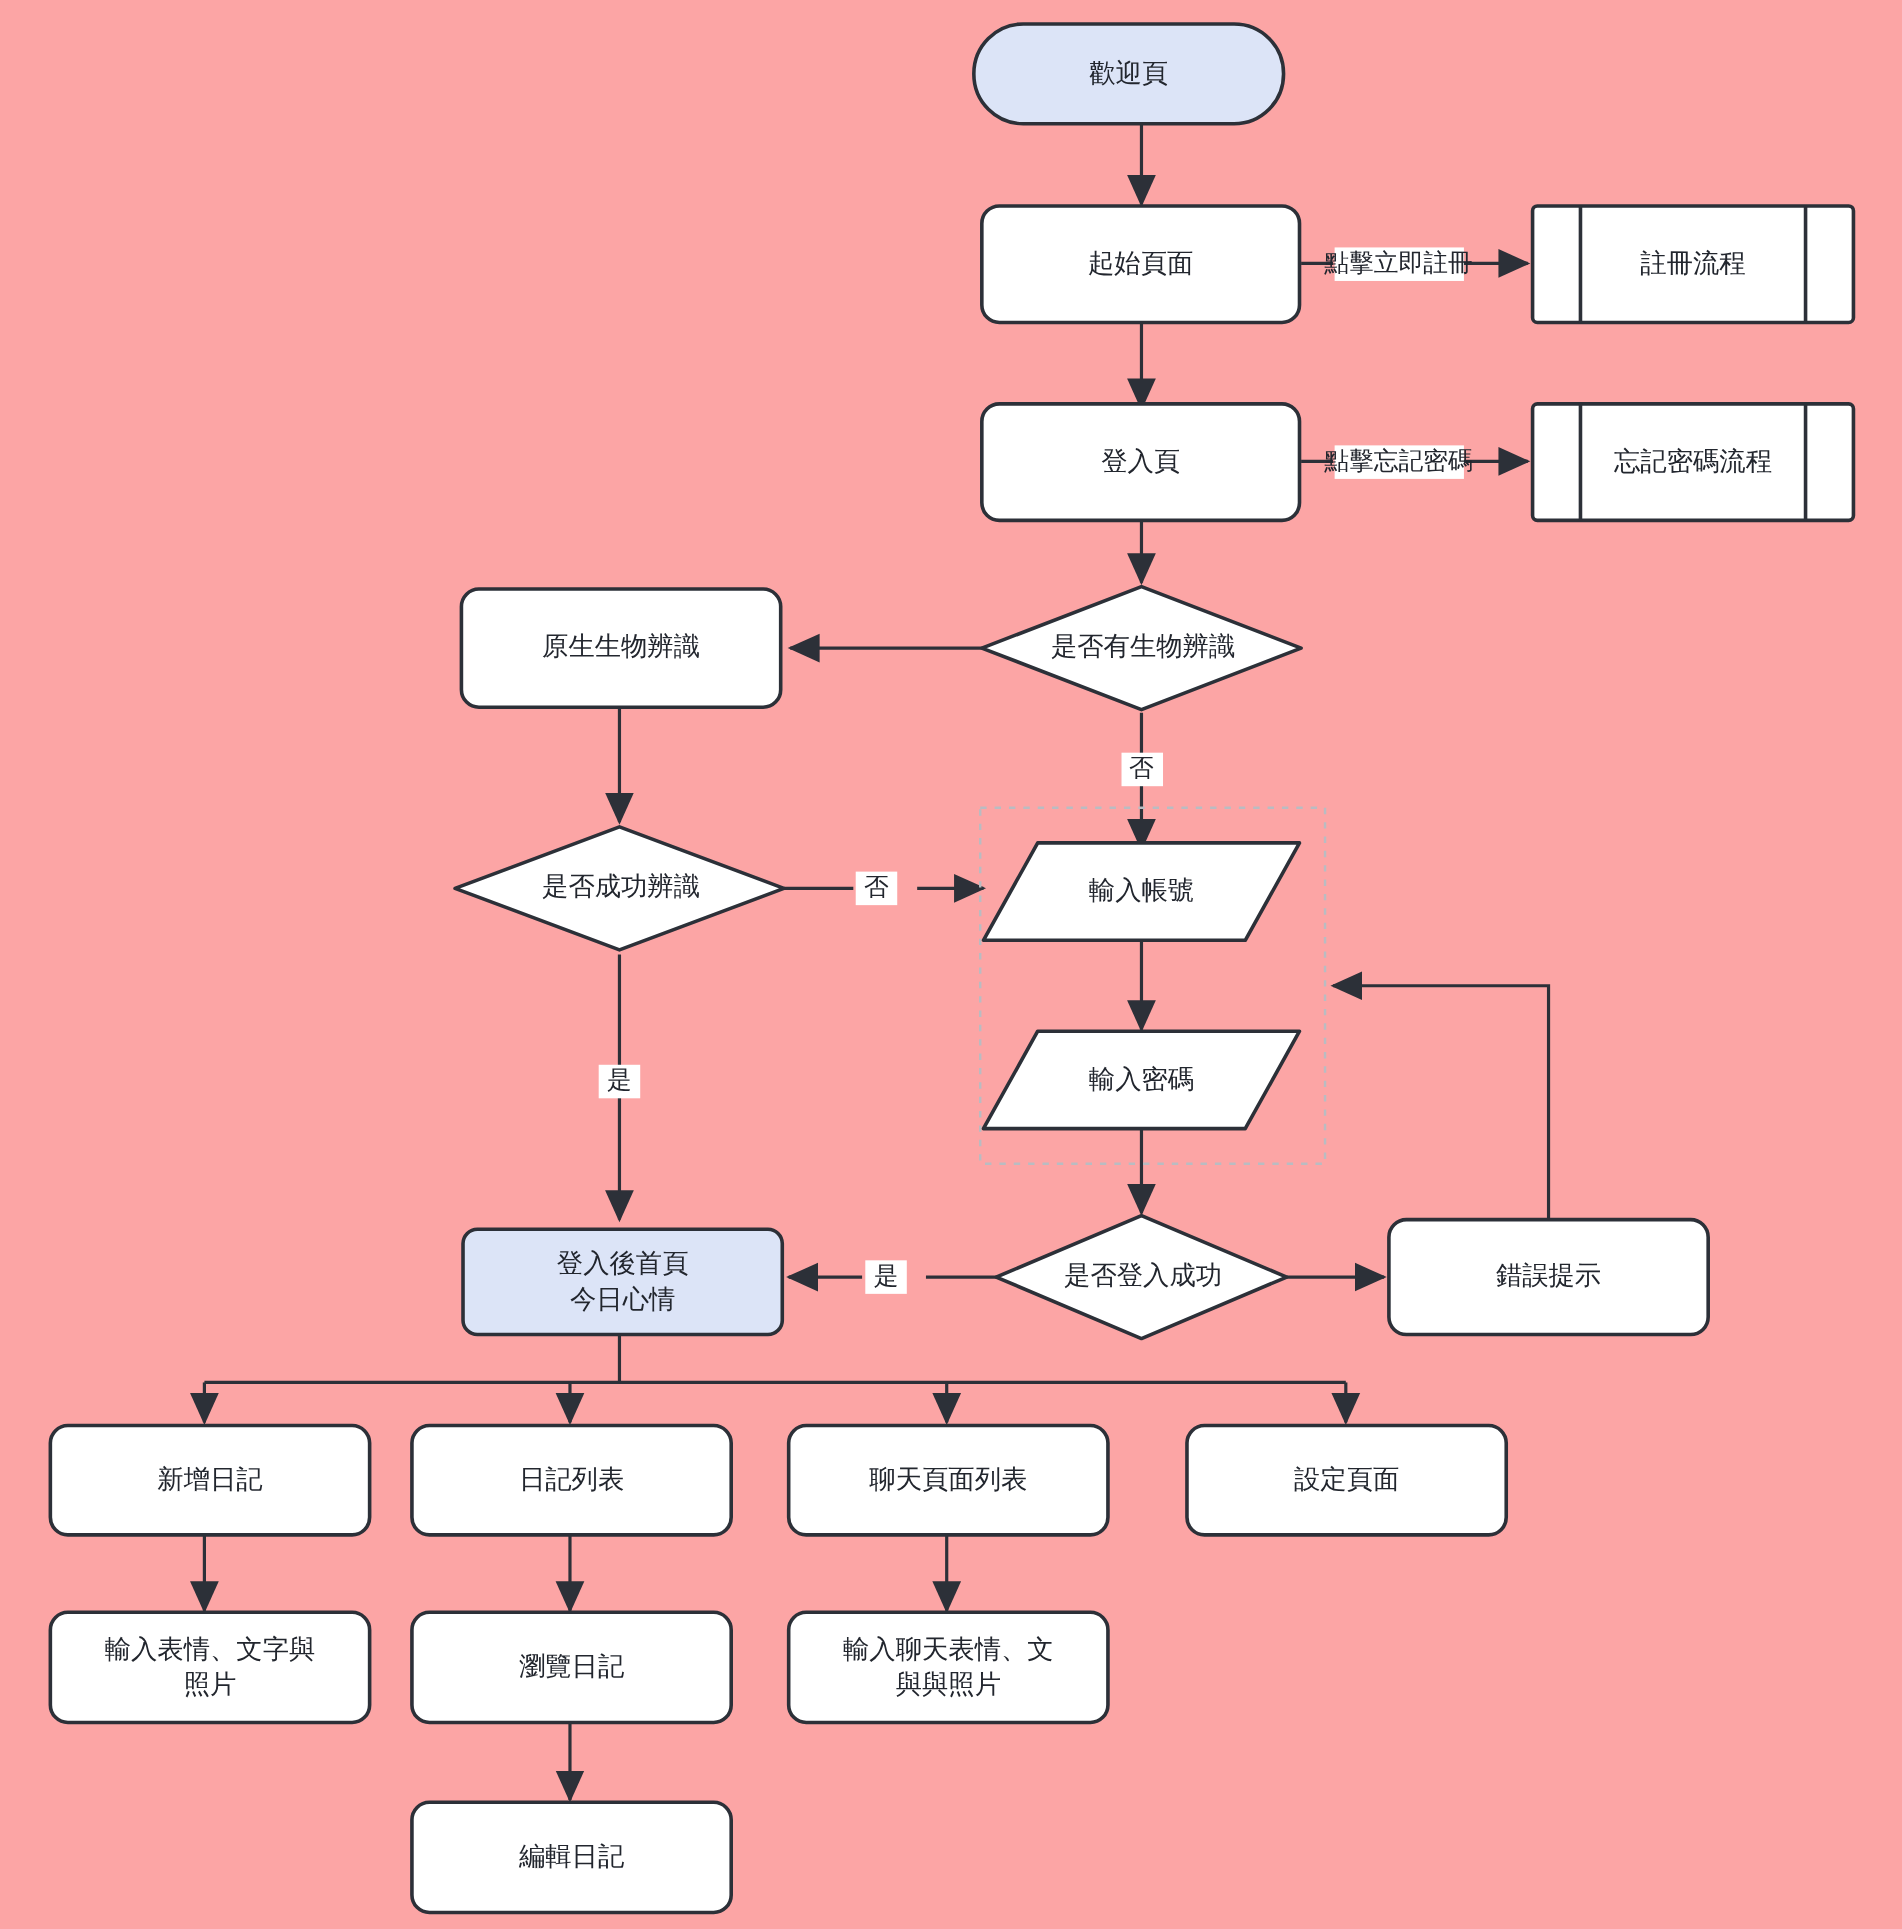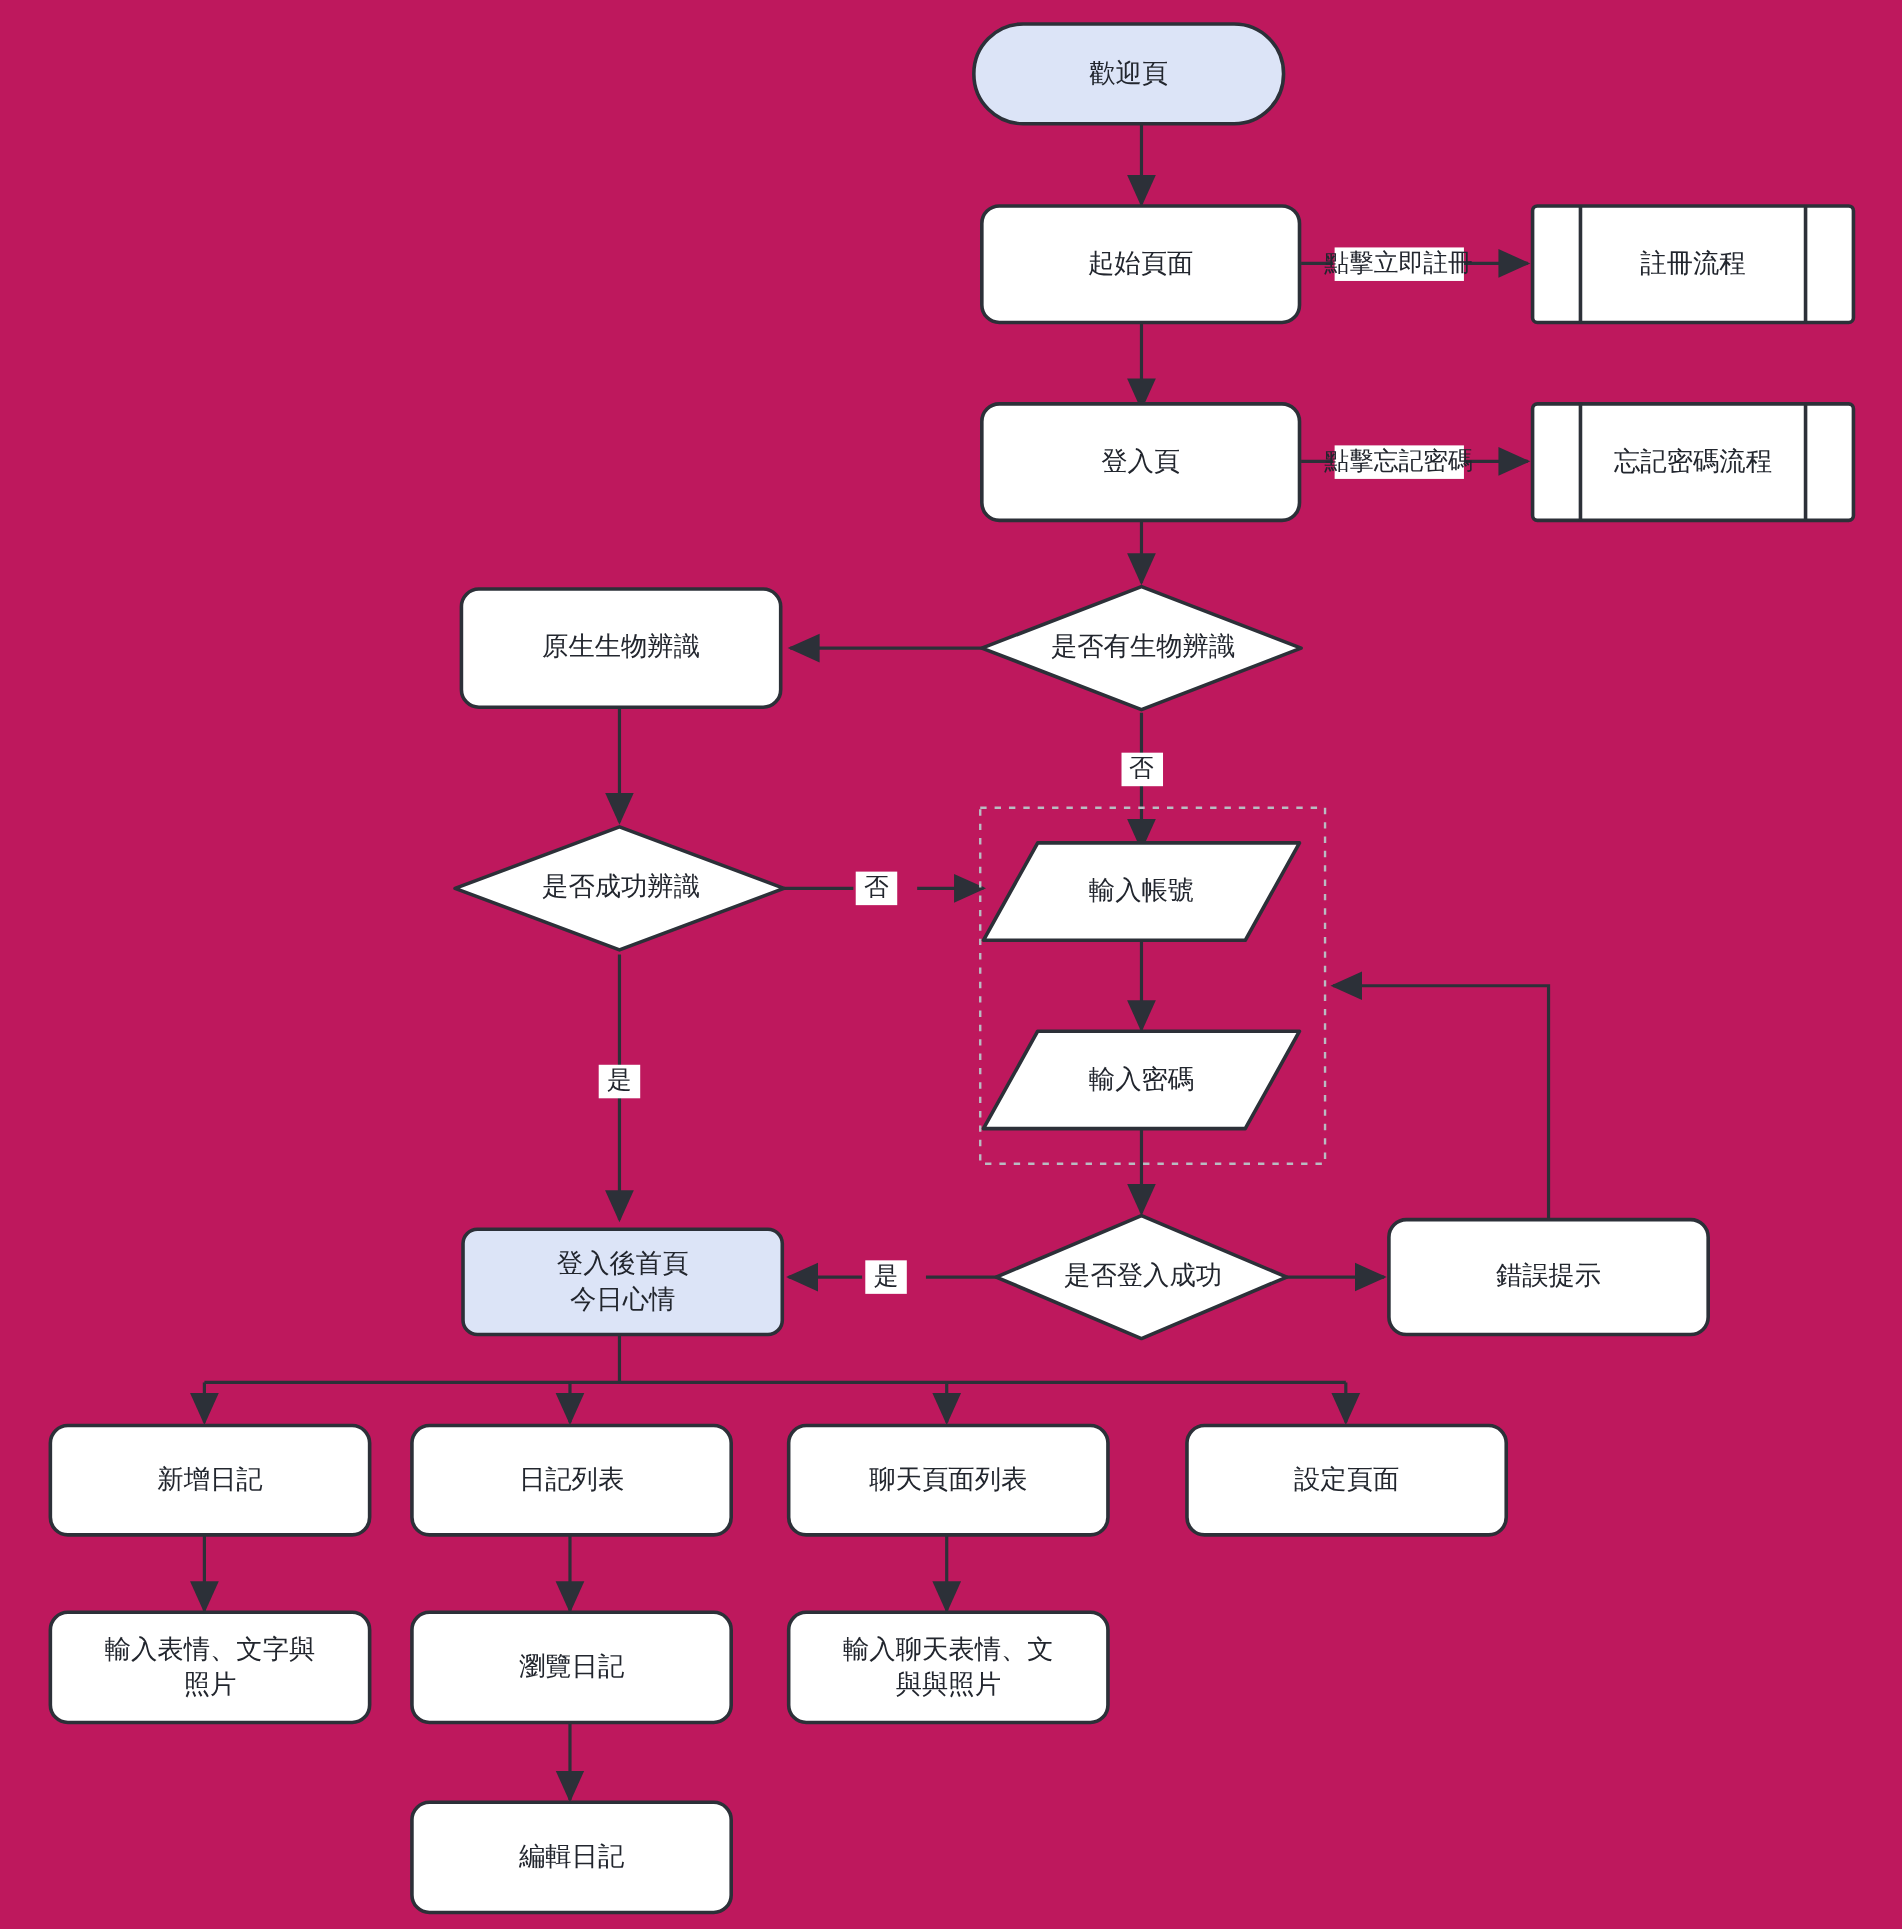--- a/index.html
+++ b/index.html
@@ -8,21 +8,21 @@
     padding: 0;
     background: #ffffff;
   }
   body {
     font-family: "Liberation Sans", "DejaVu Sans", sans-serif;
   }
   #canvas {
     position: relative;
     width: 1903px;
     height: 1930px;
-    background: #be185d;
+    background: #fca5a5;
     overflow: hidden;
   }
   svg.flow {
     position: absolute;
     left: 0;
     top: 0;
     width: 1903px;
     height: 1930px;
   }
   .node-shape {

